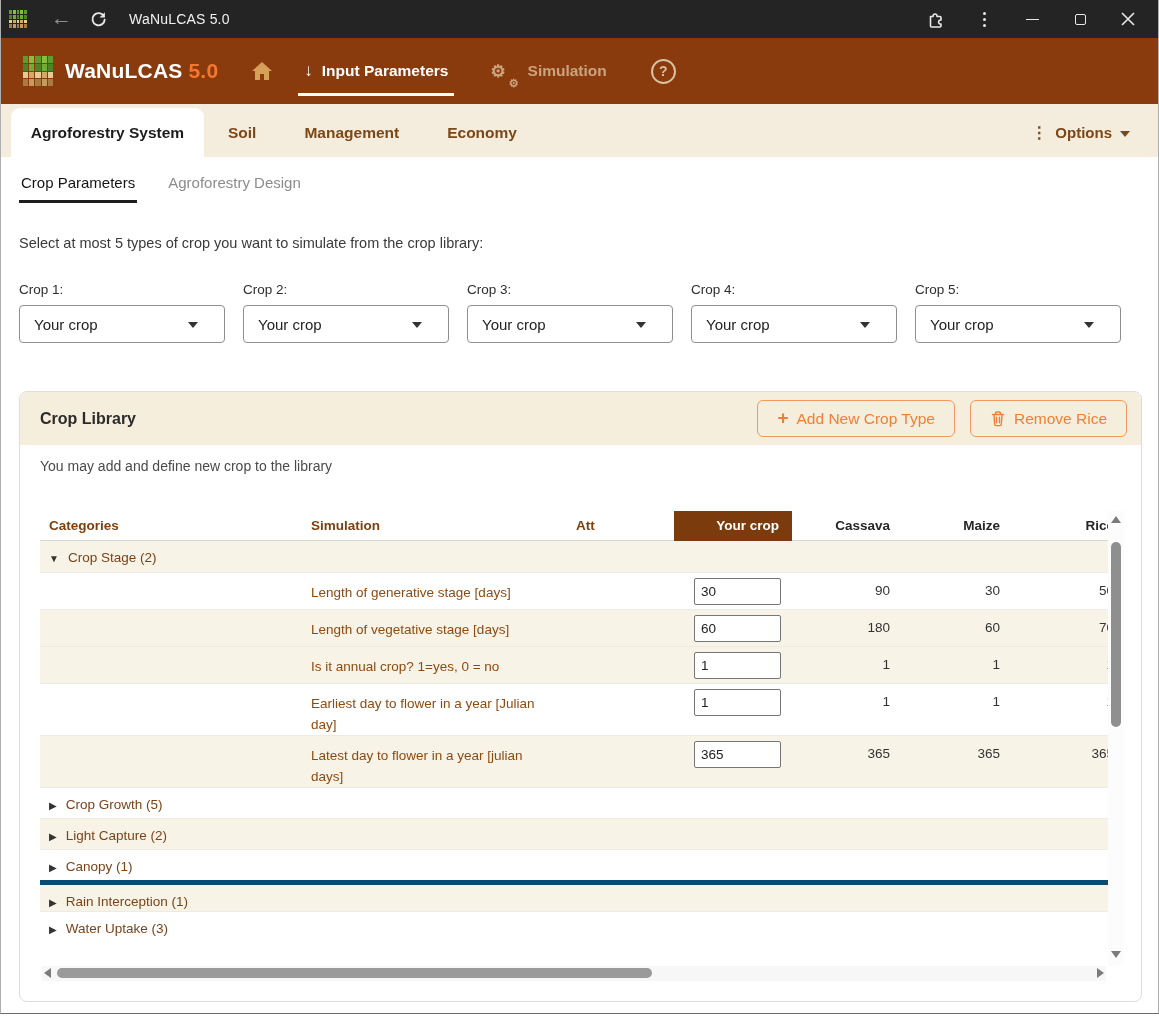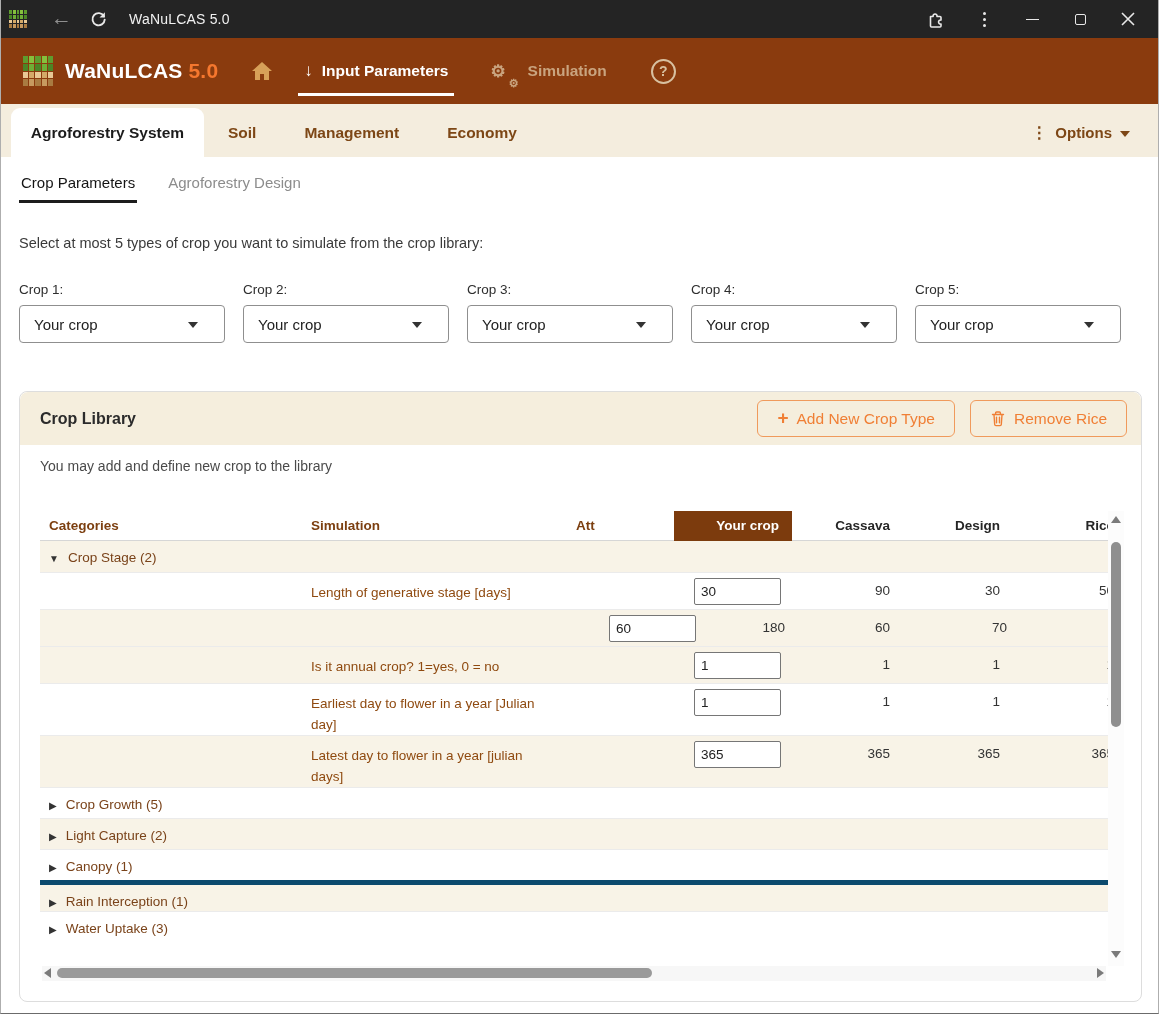--- a/index.html
+++ b/index.html
@@ -306,21 +306,21 @@
     <div class="tablewrap">
       <div class="ttable">
         <div class="trow thead">
           <div class="th">Categories</div>
           <div class="th">Simulation</div>
           <div class="th">Att</div>
           <div>
               <div class="yc-block">Your crop</div>
             </div>
           <div class="th dark">Cassava</div>
-          <div class="th dark">Design</div>
+          <div class="th dark">Maize</div>
           <div class="th dark rice">Rice</div>
         </div>
 
         <div class="r-cat r-alt">
           <span class="cat-arrow">▼</span><span class="cat-label">Crop Stage (2)</span>
         </div>
 
         <div class="trow r-p1">
           <div></div>
           <div class="c-param">Length of generative stage [days]</div>
@@ -328,20 +328,21 @@
           <div class="c-your">
               <input class="pinput" value="30" style="">
             </div>
           <div class="c-num">90</div>
           <div class="c-num">30</div>
           <div class="c-num rice">50</div>
         </div>
 
         <div class="trow r-p1 r-alt">
           <div></div>
+          <div class="c-param">Length of vegetative stage [days]</div>
           <div></div>
           <div class="c-your">
               <input class="pinput" value="60" style="">
             </div>
           <div class="c-num">180</div>
           <div class="c-num">60</div>
           <div class="c-num rice">70</div>
         </div>
 
 

